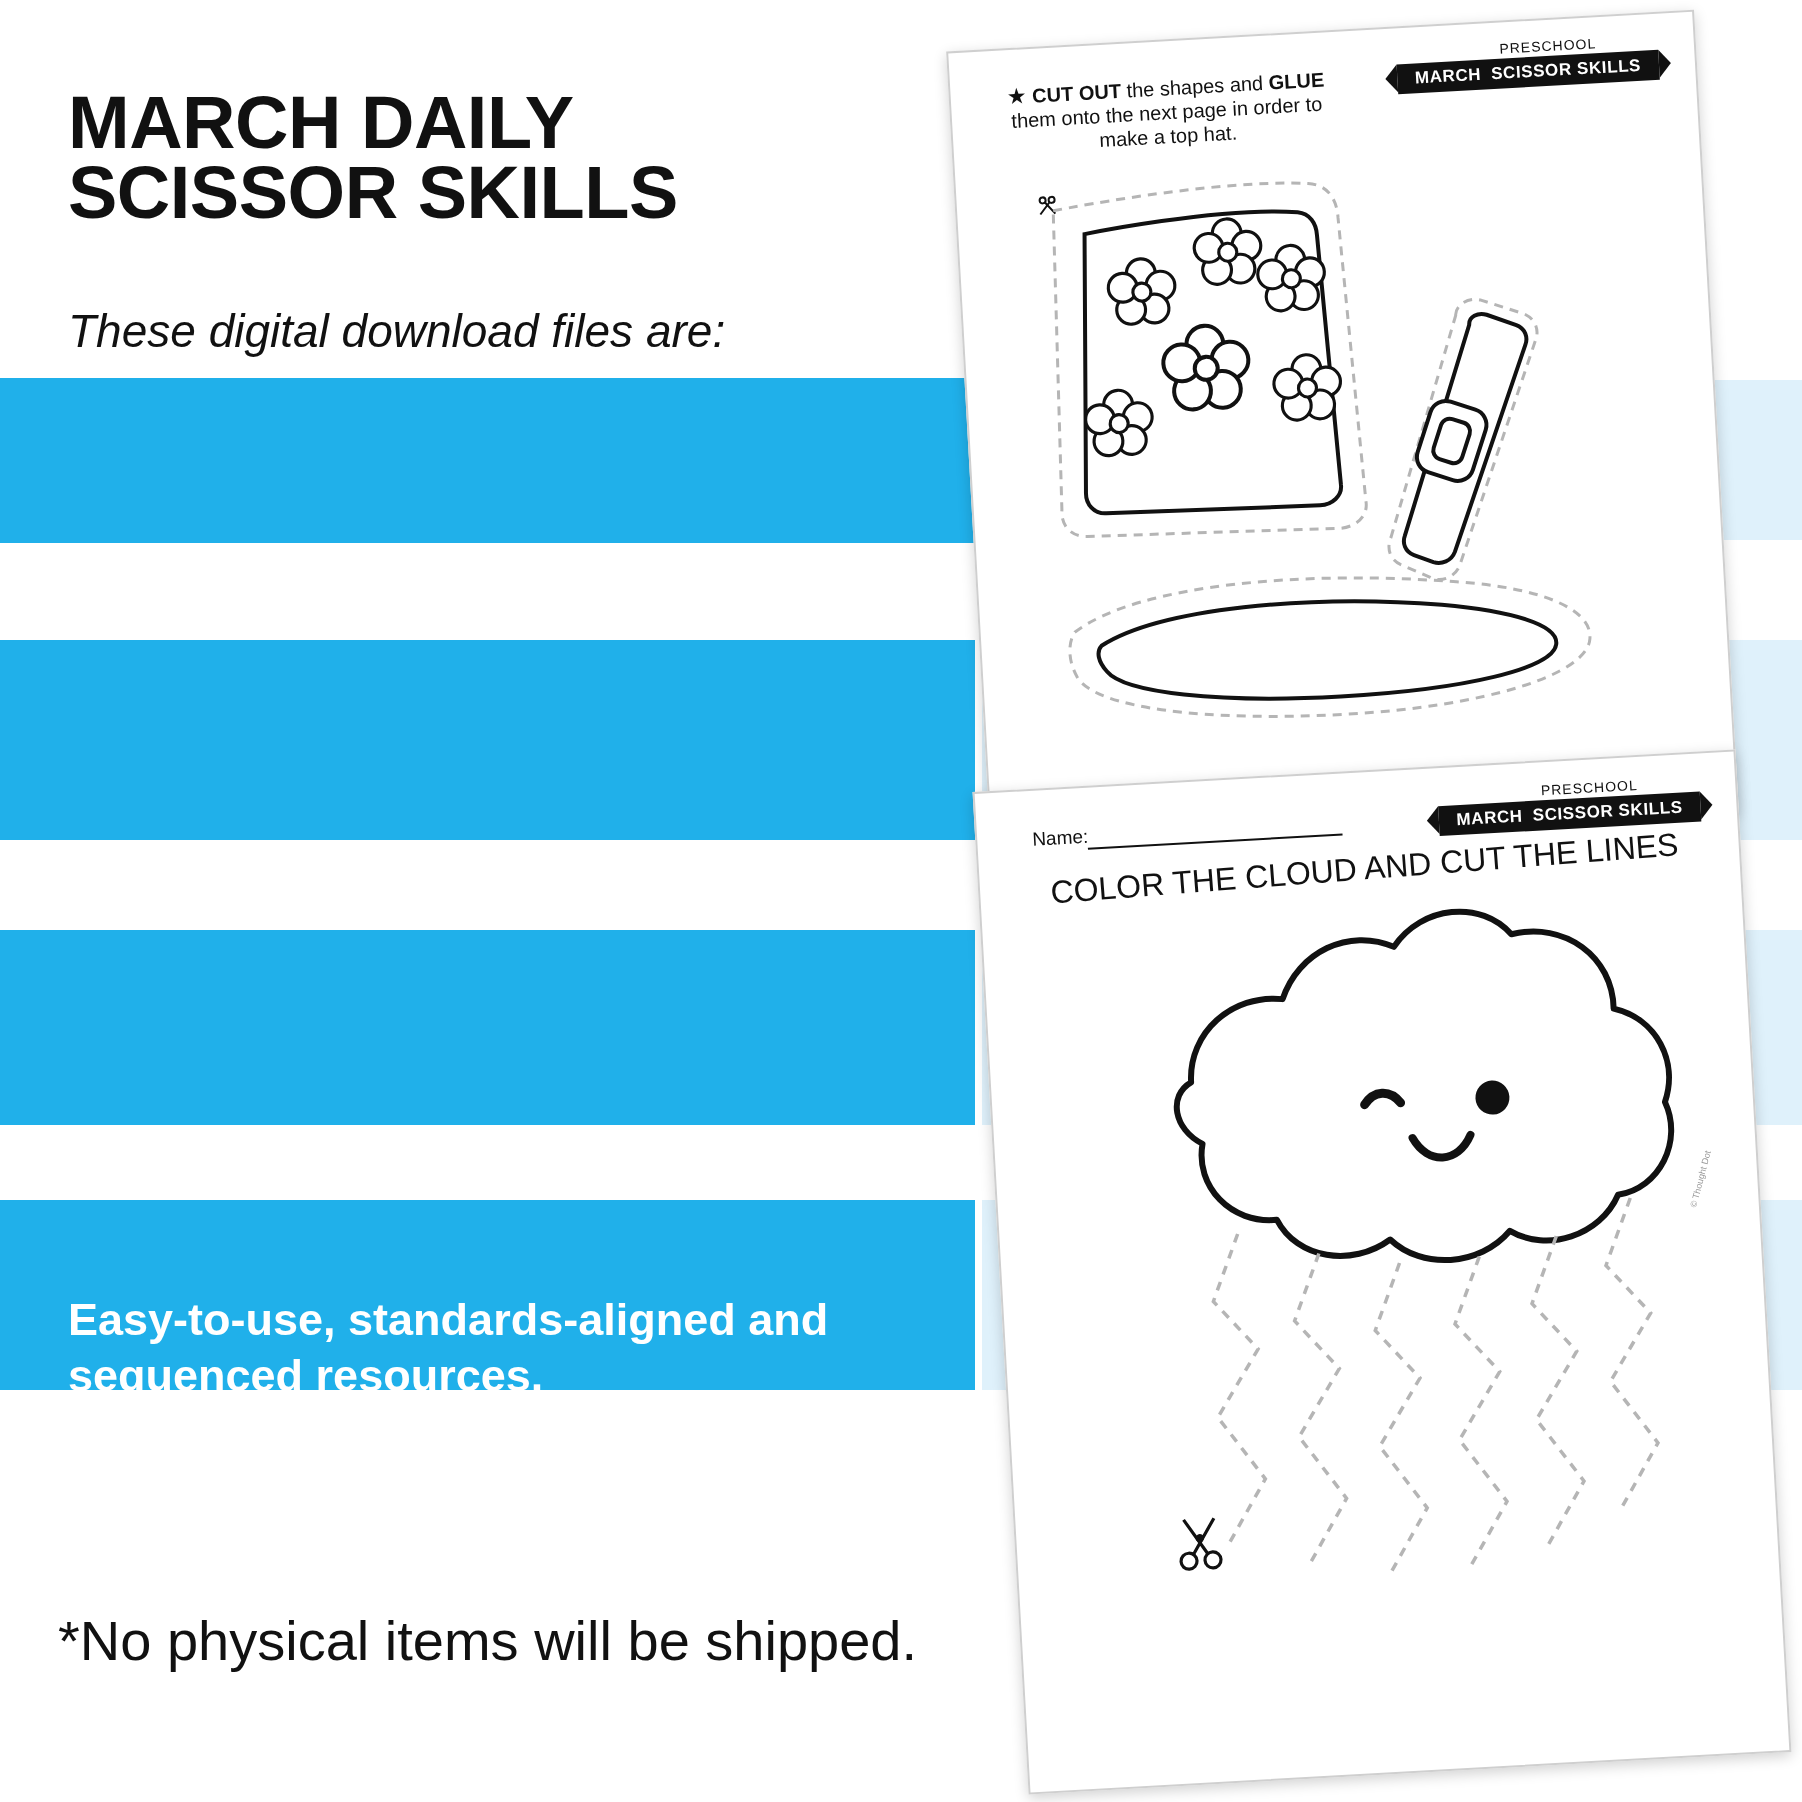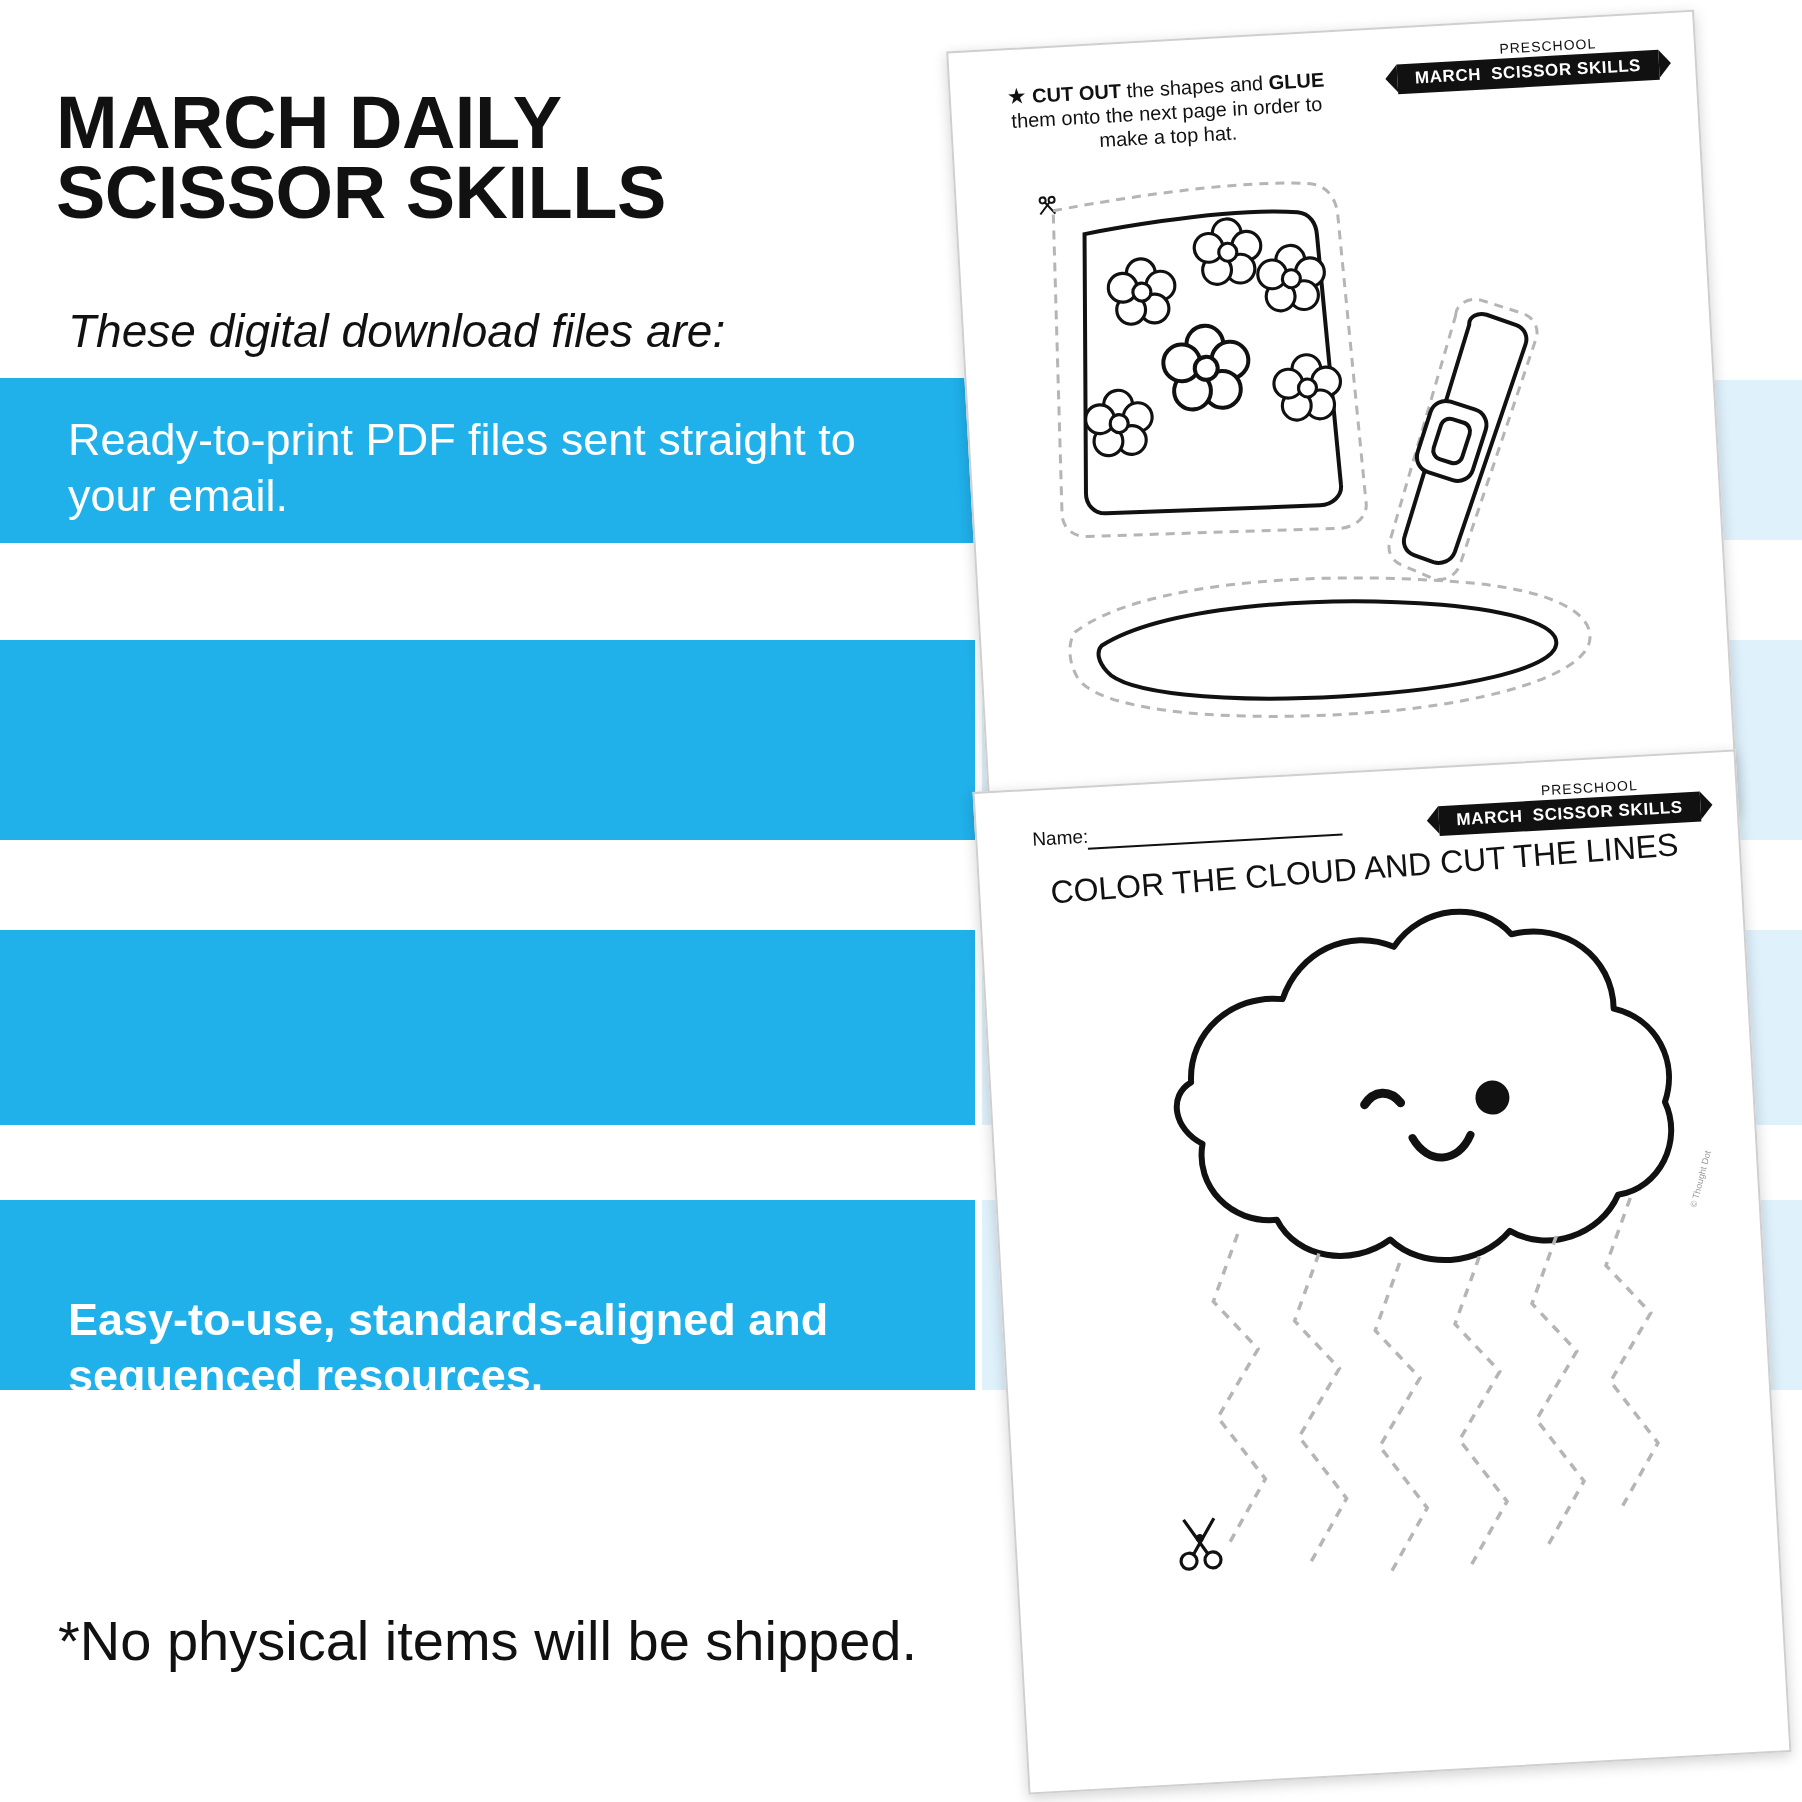--- a/index.html
+++ b/index.html
@@ -36,21 +36,21 @@
   .blue-band {
     position: absolute;
     left: 0;
     width: 975px;
     background: #20b0ea;
   }
 
   
   .headline {
     position: absolute;
-    left: 56px;
+    left: 68px;
     top: 88px;
     width: 900px;
     font-size: 74px;
     line-height: 0.95;
     font-weight: bold;
     letter-spacing: -0.5px;
     color: #111111;
     font-family: "Liberation Sans", sans-serif;
   }
   .headline div { white-space: nowrap; }
@@ -205,21 +205,20 @@
   <div class="blue-band" style="top:640px;height:200px;"></div>
   <div class="blue-band" style="top:930px;height:195px;"></div>
   <div class="blue-band" style="top:1200px;height:190px;"></div>
 
   <div class="headline">
     <div>MARCH DAILY</div>
     <div>SCISSOR SKILLS</div>
   </div>
   <div class="subhead">These digital download files are:</div>
 
-  <div class="bullet" style="top:412px;">Ready-to-print PDF files sent straight to your email.</div>
   <div class="bullet" style="top:1292px;font-weight:bold;">Easy-to-use, standards-aligned and sequenced resources.</div>
 
   <div class="footnote">*No physical items will be shipped.</div>
 
   <div class="sheet" id="sheet-hat">
 
     <div class="preschool" style="right:46px;top:18px;width:200px;">PRESCHOOL</div>
     <div class="ribbon" style="right:36px;top:36px;">
       <span>MARCH</span><span class="sk">SCISSOR SKILLS</span>
     </div>

